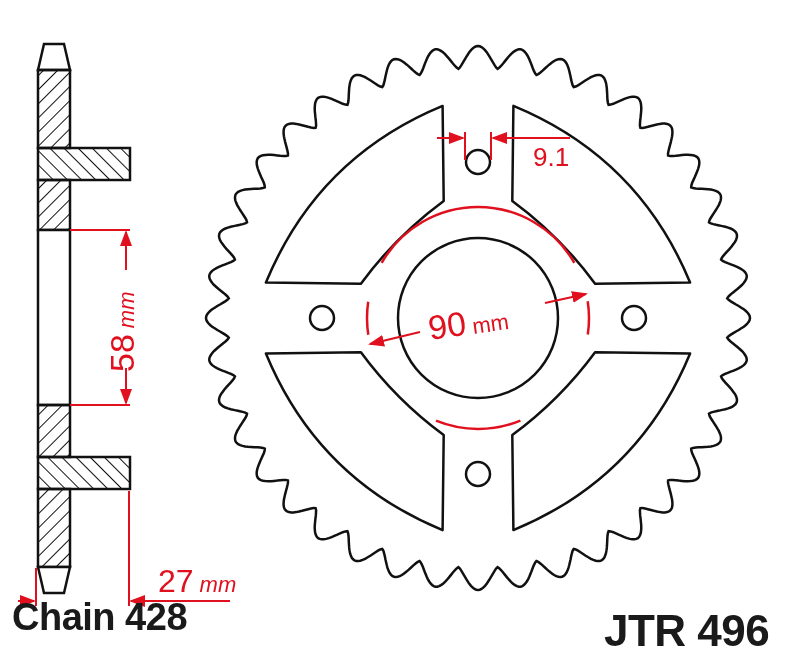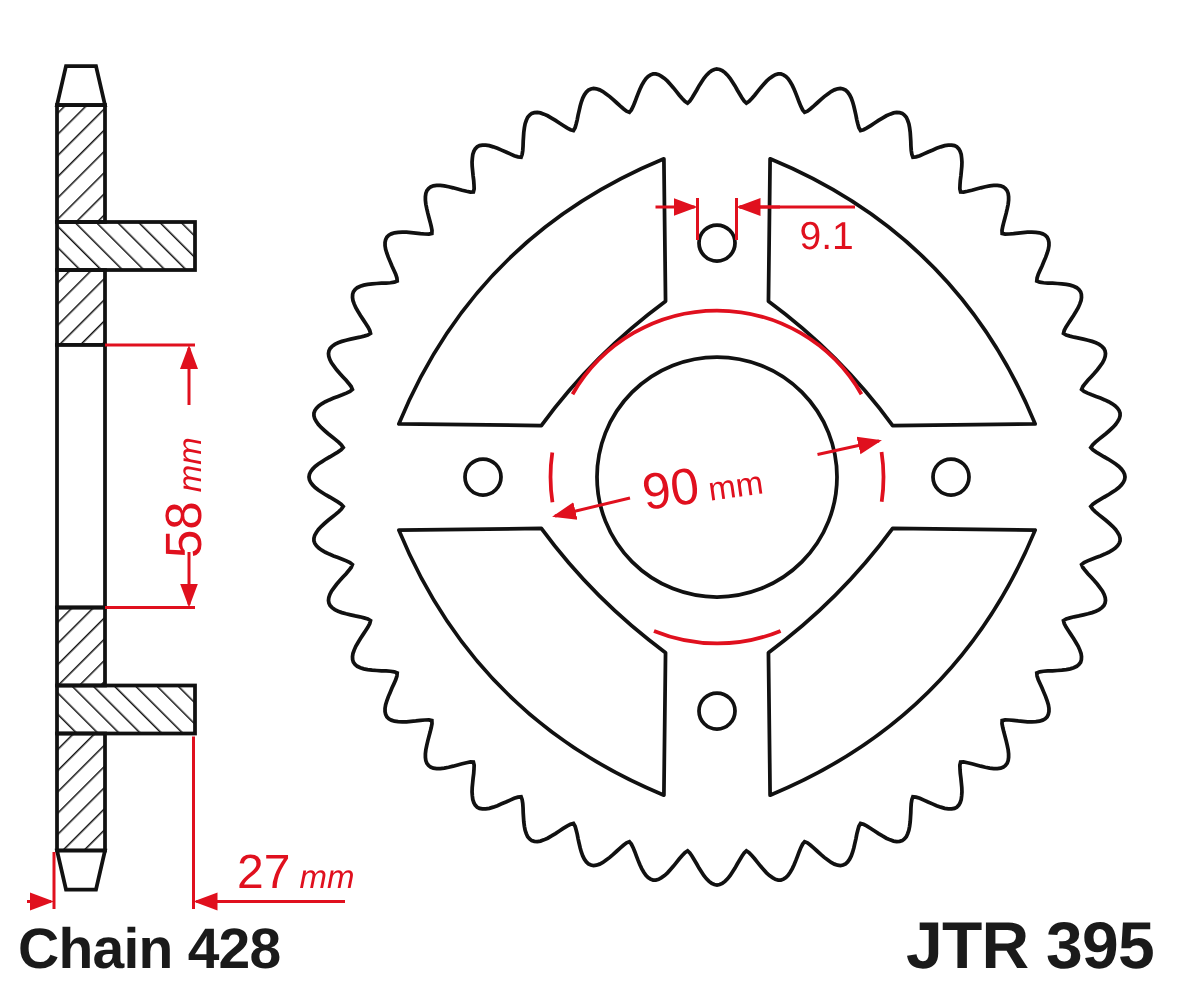--- a/index.html
+++ b/index.html
@@ -1,19 +1,19 @@
 <!DOCTYPE html>
 <html><head>
 <meta charset="utf-8">
 <style>
   html,body{margin:0;padding:0;background:#ffffff;}
   body{width:800px;height:668px;position:relative;overflow:hidden;font-family:"Liberation Sans",sans-serif;}
   #canvas{position:absolute;left:0;top:0;width:800px;height:668px;}
   .label{position:absolute;font-family:"Liberation Sans",sans-serif;font-weight:bold;color:#1a1a1a;letter-spacing:-0.5px;}
-  #chain-label{left:12px;top:612px;font-size:38px;}
+  #chain-label{left:12px;top:596px;font-size:38px;}
   #part-label{left:604px;top:606px;font-size:44px;}
   .dimtxt{font-family:"Liberation Sans",sans-serif;fill:#e0101e;font-style:normal;}
 </style>
 </head>
 <body>
 
 <svg id="canvas" viewBox="0 0 800 668" xmlns="http://www.w3.org/2000/svg">
   <defs>
     <pattern id="hatch" patternUnits="userSpaceOnUse" width="10" height="10" patternTransform="rotate(45)">
       <line x1="0" y1="0" x2="0" y2="10" stroke="#111" stroke-width="2"></line>
@@ -89,13 +89,13 @@
     <line x1="465" y1="132" x2="465" y2="160"></line>
     <line x1="491" y1="132" x2="491" y2="160"></line>
     <line x1="437" y1="138" x2="463" y2="138" marker-end="url(#arr)"></line>
     <line x1="520" y1="138" x2="493" y2="138" marker-end="url(#arr)"></line>
     <line x1="493" y1="138" x2="570" y2="138"></line>
   </g>
   <text class="dimtxt" x="533" y="166" font-size="26" font-style="italic">9.1</text>
 </svg>
 
 <div class="label" id="chain-label">Chain 428</div>
-<div class="label" id="part-label">JTR 395</div>
+<div class="label" id="part-label">JTR 496</div>
 
 </body></html>

